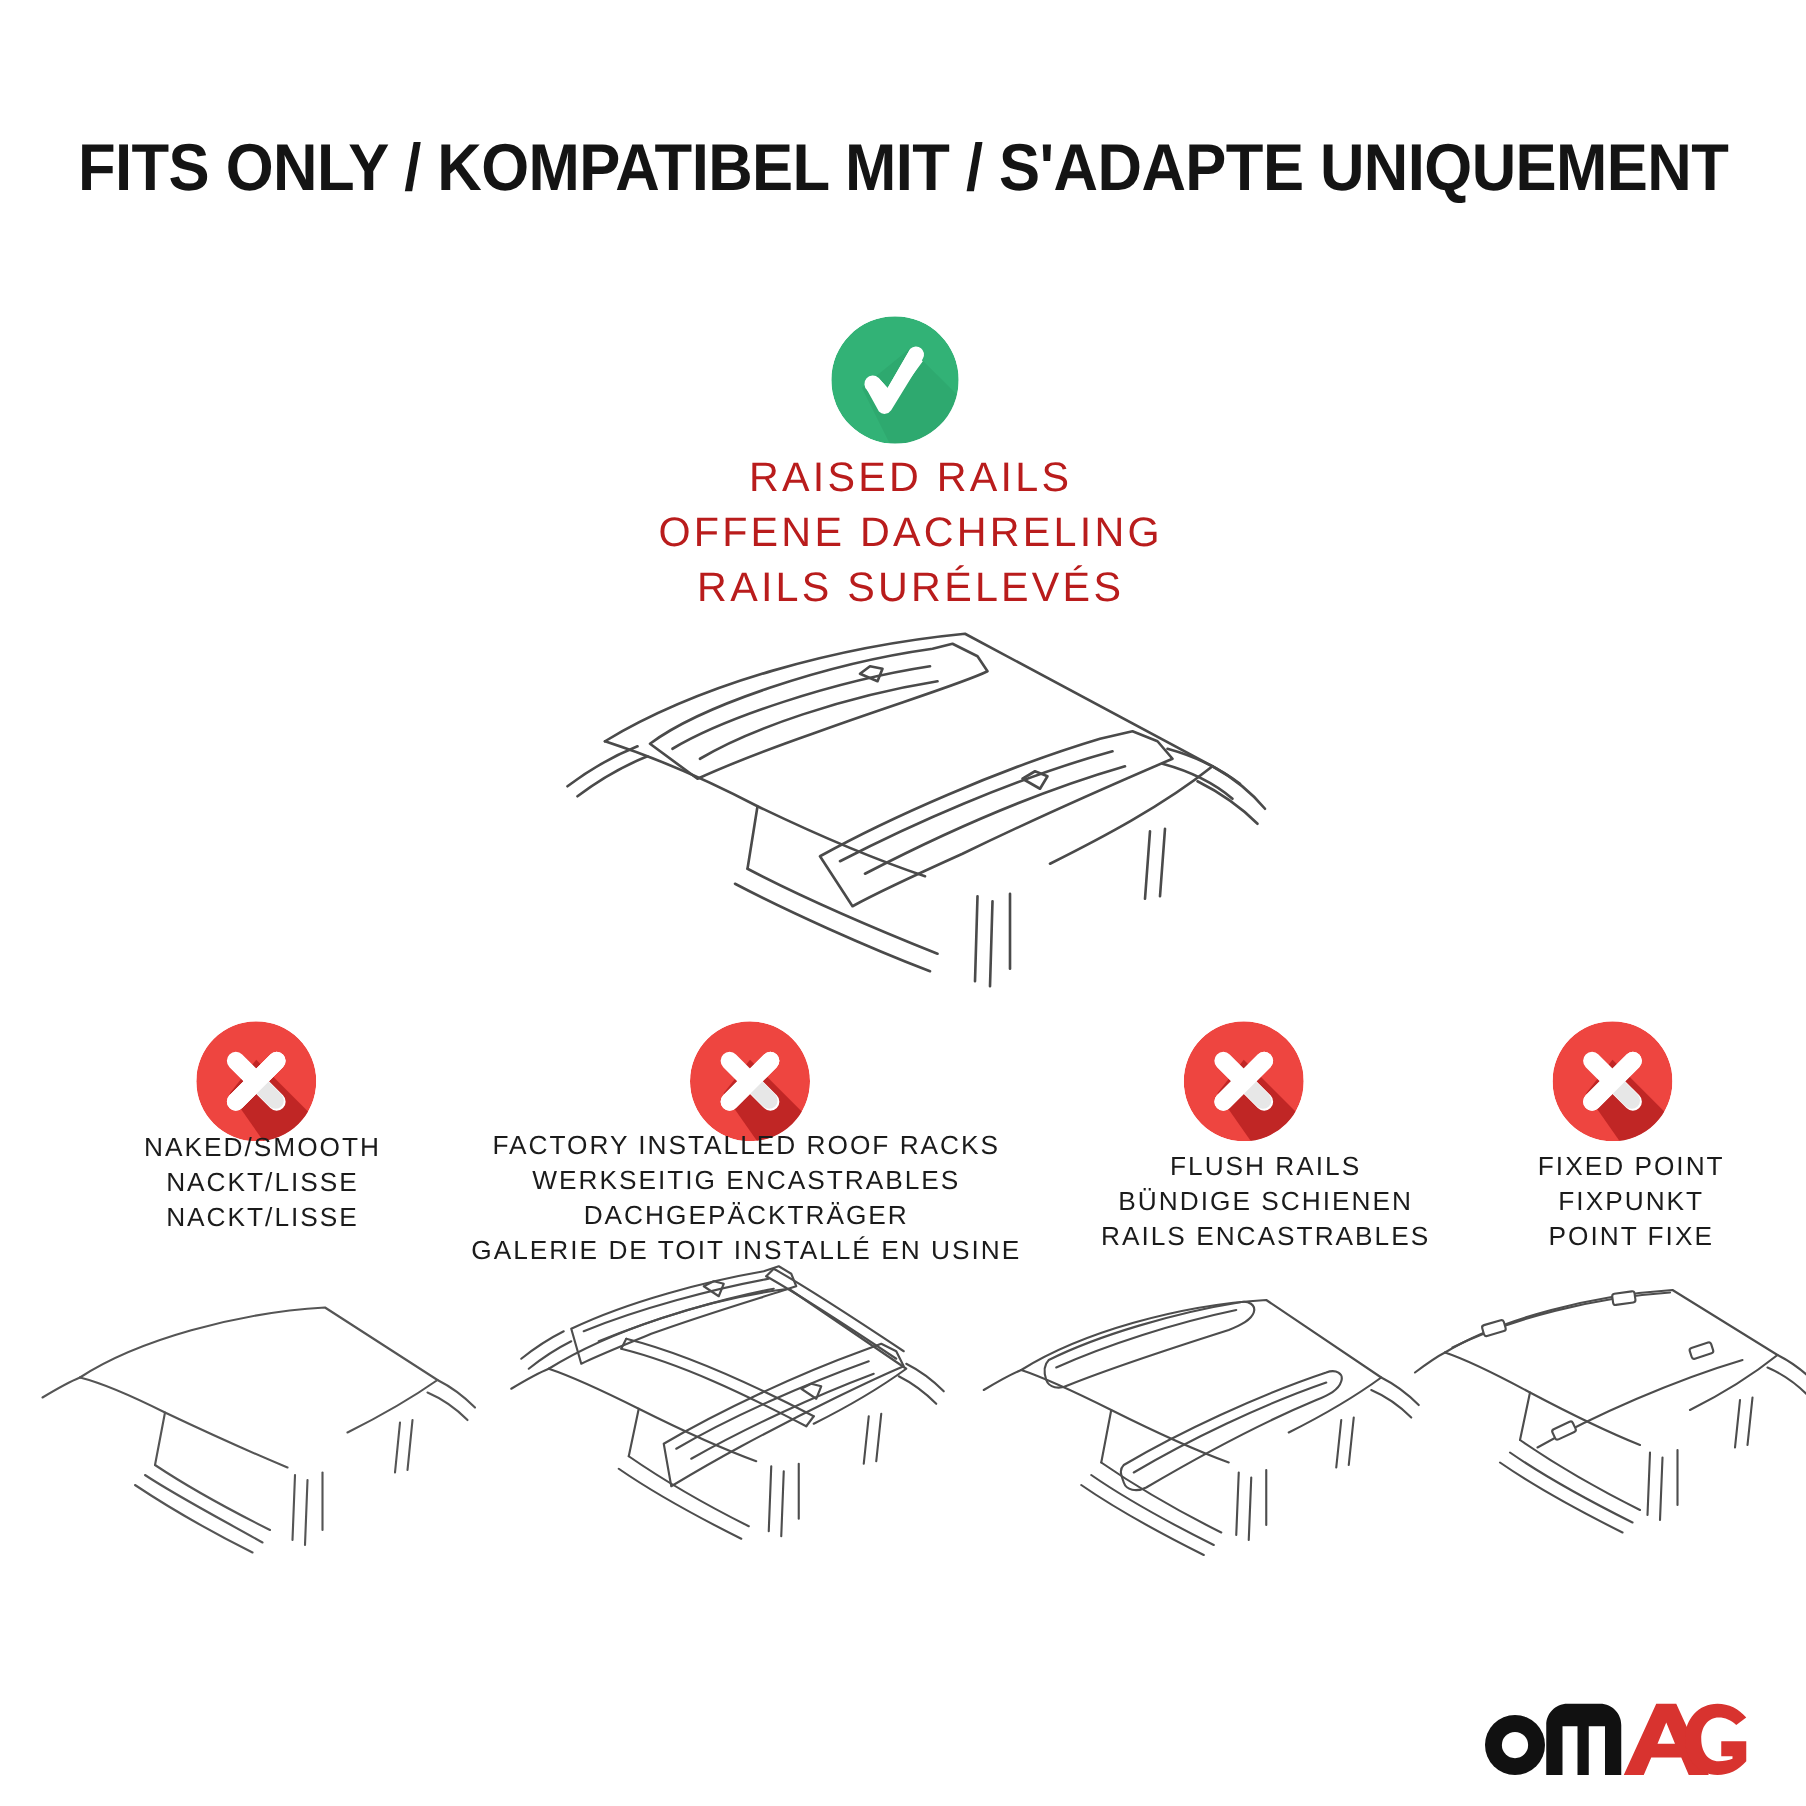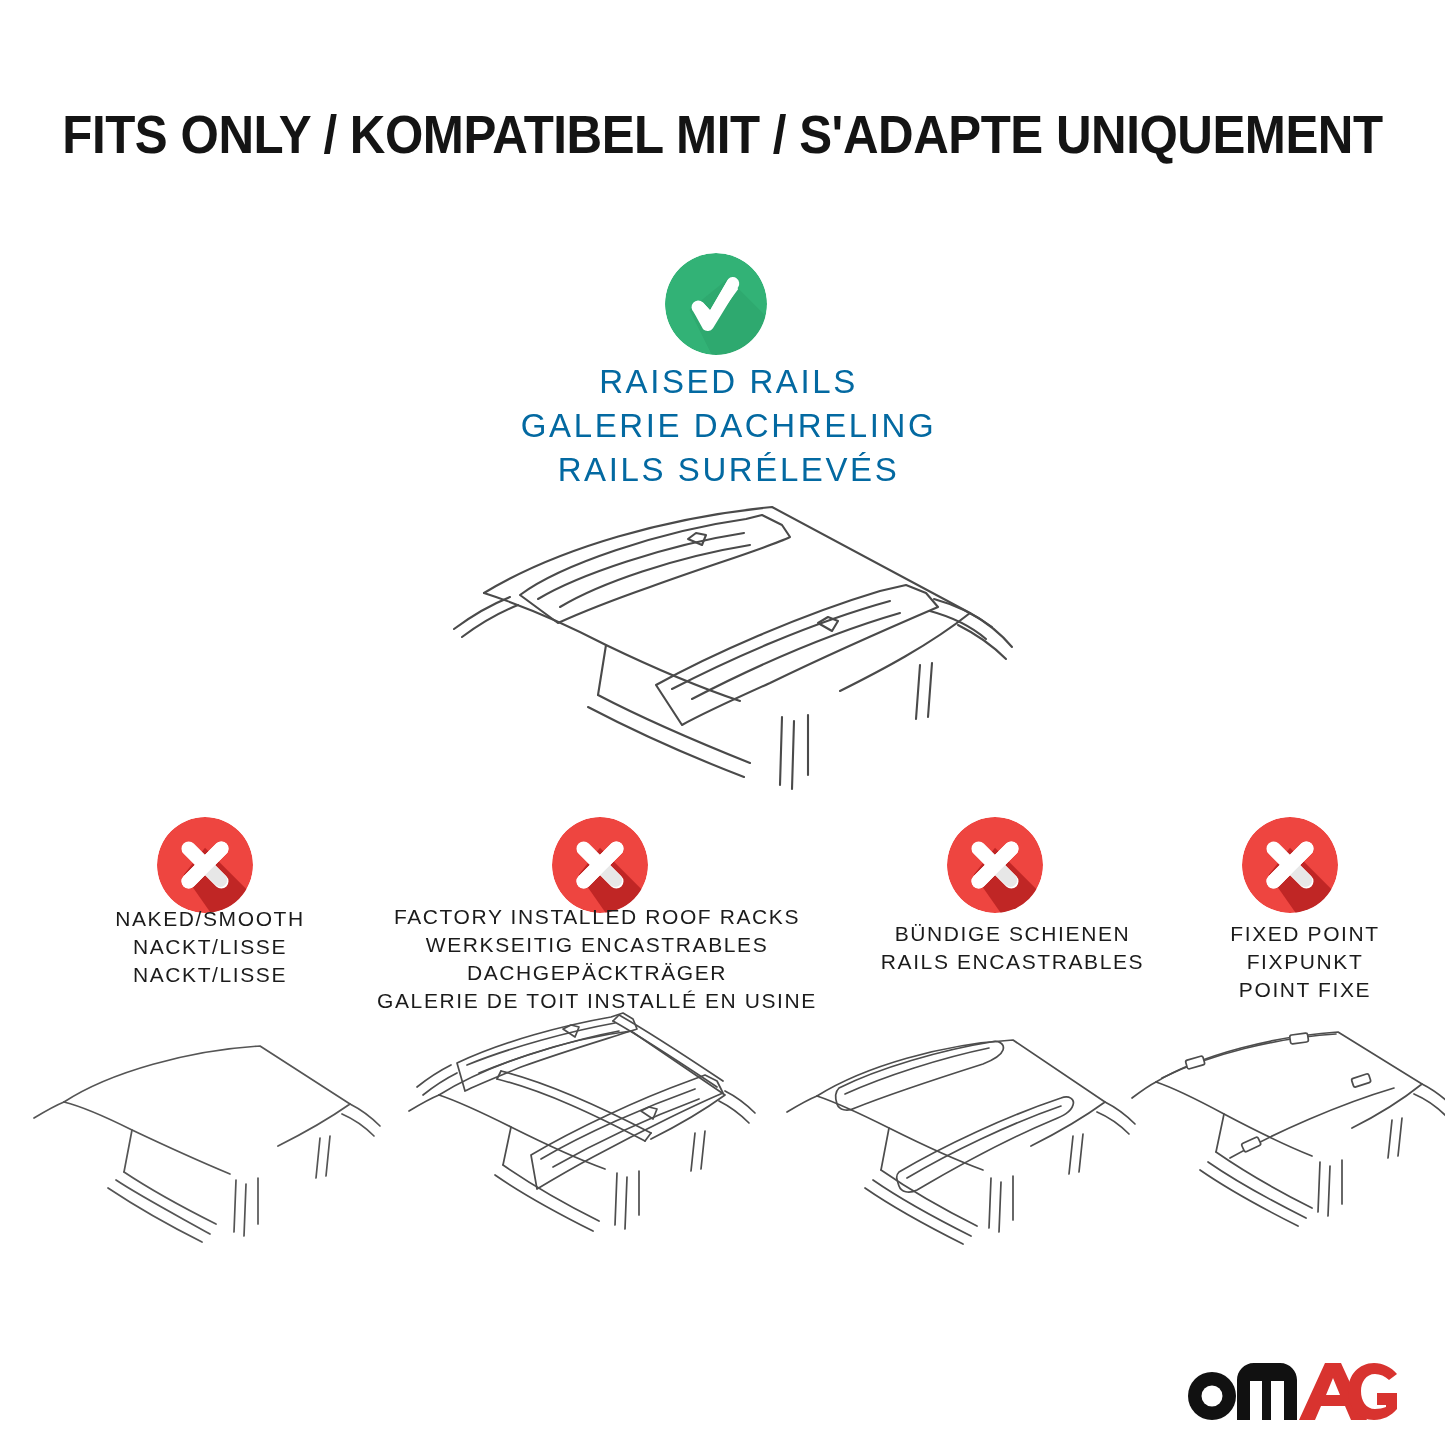--- a/index.html
+++ b/index.html
@@ -44,21 +44,21 @@
     color:#1b1b1b;
     font-weight:normal;
     line-height:1.30;
     letter-spacing:2.0px;
   }
   .caption-main{
     left:322px;right:310px;top:360px;
     font-size:33px;
     letter-spacing:2.6px;
     line-height:1.33;
-    color:#0369a1;
+    color:#b91c1c;
   }
   .cap-small{
     font-size:21px;
     letter-spacing:1.6px;
     line-height:1.33;
   }
   .cap1{left:40px;top:905px;width:340px;}
   .cap2{left:352px;top:903px;width:490px;}
   .cap3{left:840px;top:920px;width:345px;}
   .cap4{left:1160px;top:920px;width:290px;}
@@ -85,21 +85,21 @@
     <svg viewBox="0 0 100 100">
       <circle cx="50" cy="50" r="50" fill="#32b276"></circle>
       <path d="M62 25 L100 63 L100 100 L46 100 L24 56 Z" fill="#26936085" opacity="0.55"></path>
       <path d="M62.0 25.5 L71.8 35.2 L43.0 74.5 L28.2 58.0 L37.0 48.2 L44.2 56.2 Z" fill="#ffffff"></path>
       <path d="M28.2 58.0 a6.3 6.3 0 0 1 8.8 -9.8 L44.2 56.2 L62.0 25.5 a6.3 6.3 0 0 1 9.8 7.8 L47.0 73.8 a6.3 6.3 0 0 1 -9.6 1.0 Z" fill="#ffffff"></path>
     </svg>
   </div>
 
   <div class="caption caption-main">
     <div>RAISED RAILS</div>
-    <div>GALERIE DACHRELING</div>
+    <div>OFFENE DACHRELING</div>
     <div>RAILS SURÉLEVÉS</div>
   </div>
 
   <div class="roof roof-main">
     <svg viewBox="0 0 620 300">
       <g fill="none" stroke="#4a4a4a" stroke-width="2.1" stroke-linecap="round" stroke-linejoin="round">
 
         <path d="M74 98 C150 52 260 22 362 12 L560 118 C520 150 470 176 430 196"></path>
         <path d="M74 98 C105 108 150 126 196 150 C250 176 300 196 330 206"></path>
         <path d="M196 150 L188 200"></path>
@@ -210,20 +210,21 @@
   </div>
 
   <div class="caption cap-small cap2">
     <div>FACTORY INSTALLED ROOF RACKS</div>
     <div>WERKSEITIG ENCASTRABLES</div>
     <div>DACHGEPÄCKTRÄGER</div>
     <div>GALERIE DE TOIT INSTALLÉ EN USINE</div>
   </div>
 
   <div class="caption cap-small cap3">
+    <div>FLUSH RAILS</div>
     <div>BÜNDIGE SCHIENEN</div>
     <div>RAILS ENCASTRABLES</div>
   </div>
 
   <div class="caption cap-small cap4">
     <div>FIXED POINT</div>
     <div>FIXPUNKT</div>
     <div>POINT FIXE</div>
   </div>
 

